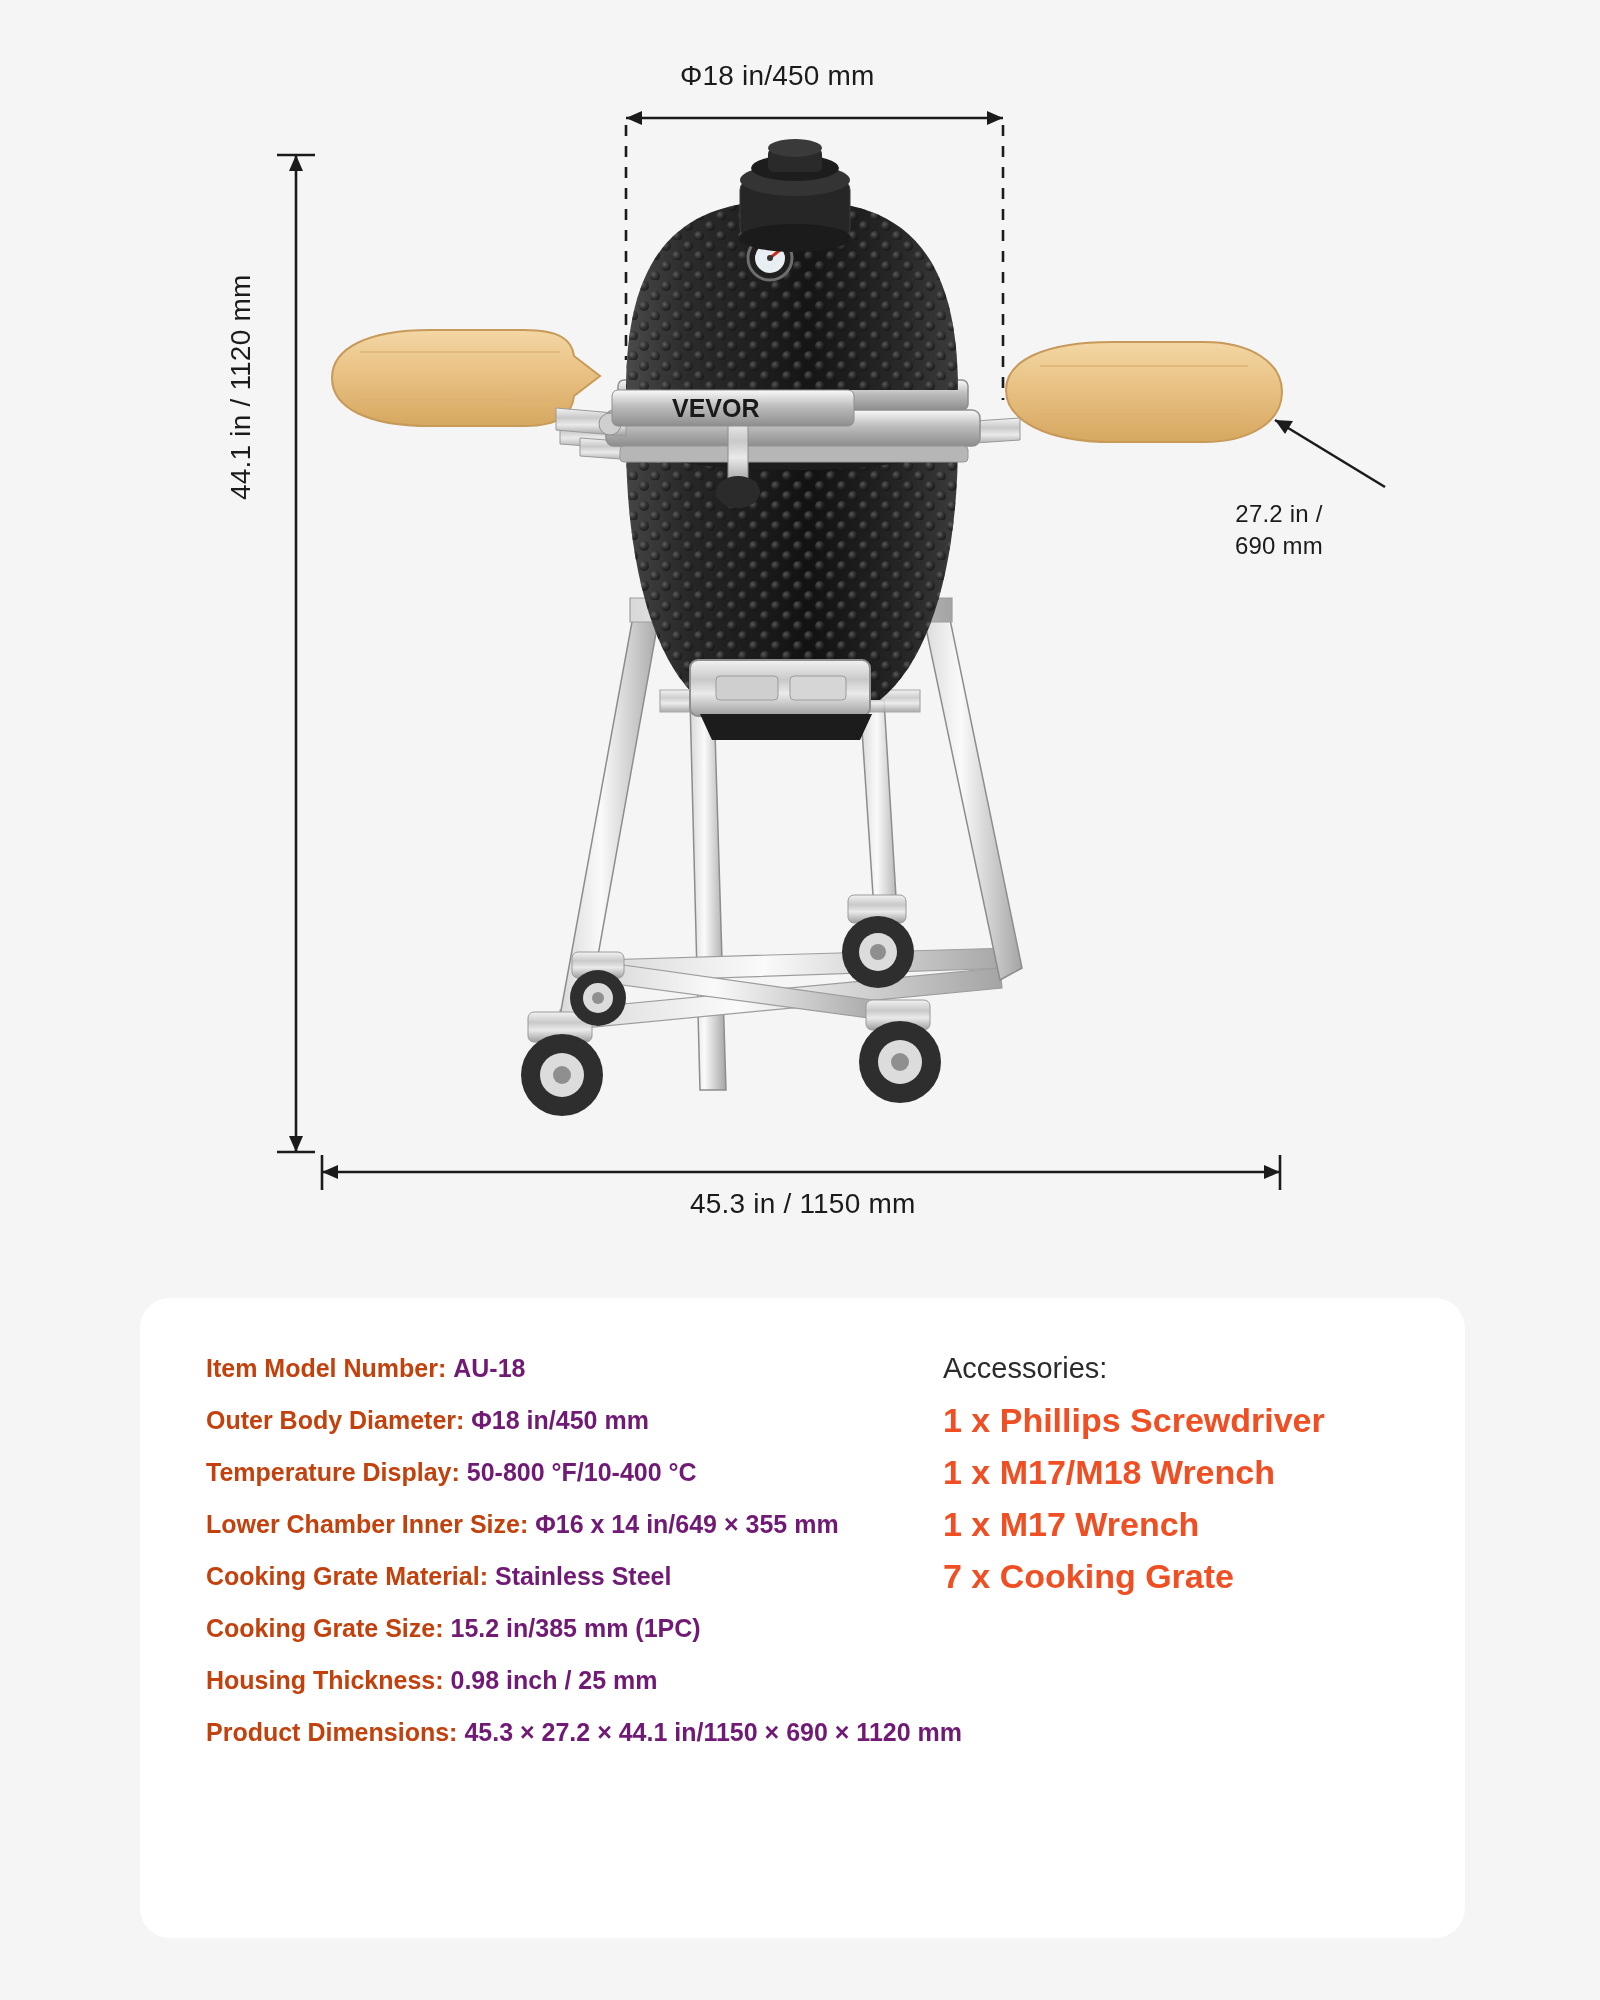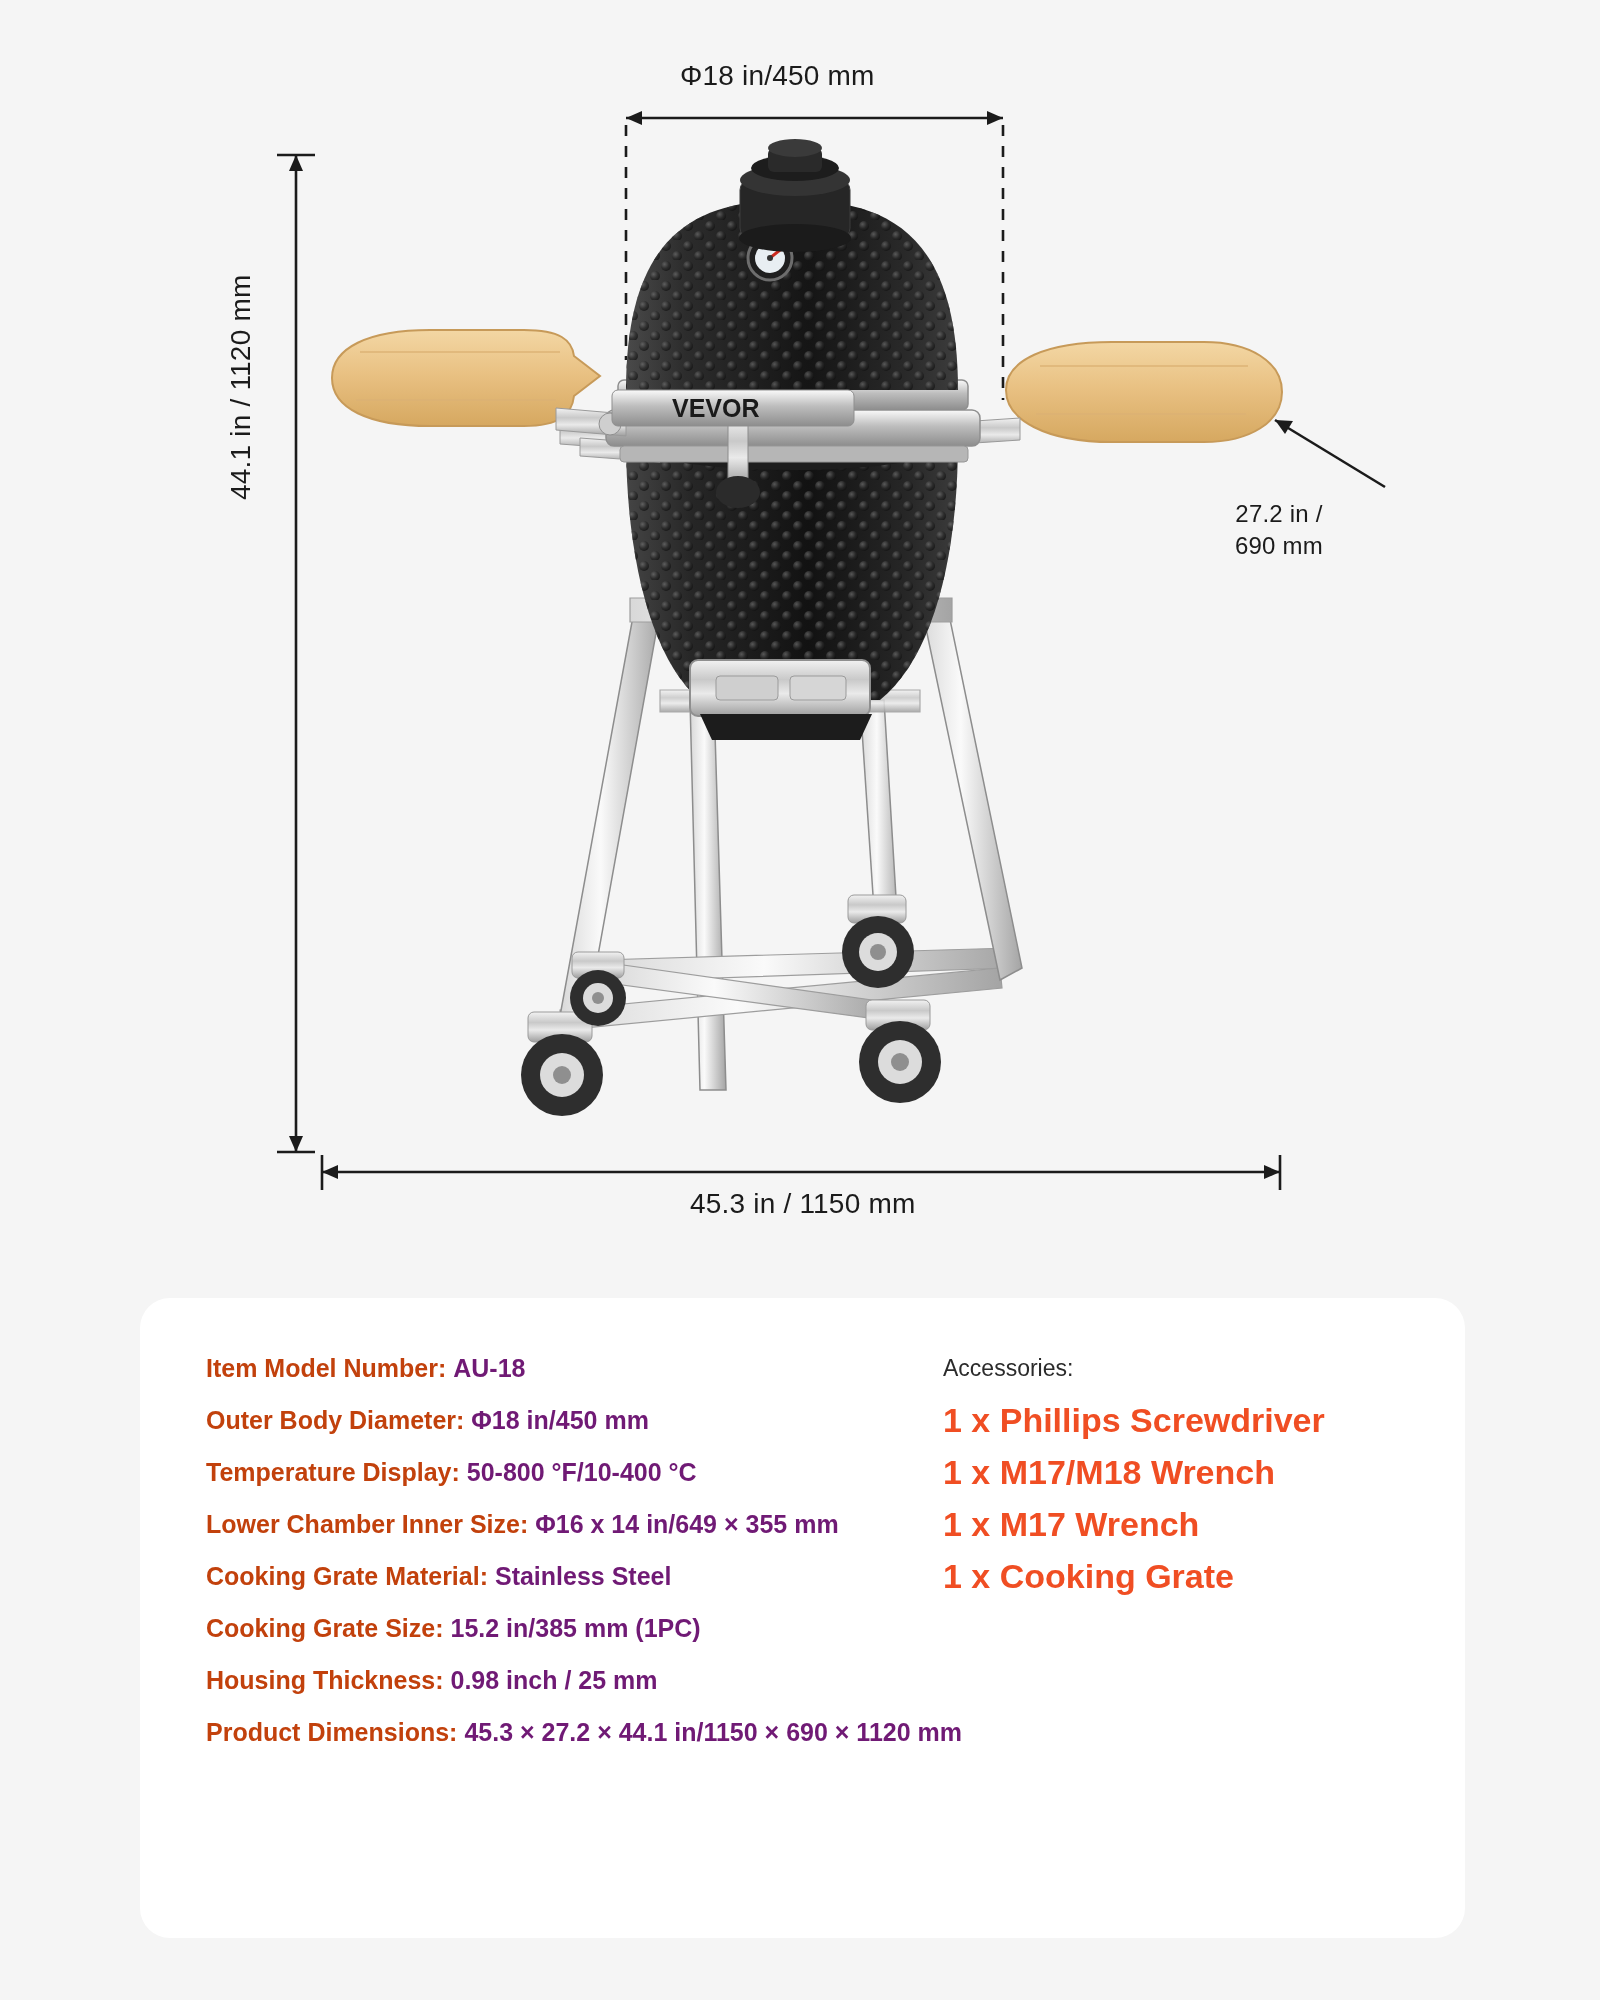--- a/index.html
+++ b/index.html
@@ -56,21 +56,21 @@
 
   .spec-row {
     font-size:25px;
     line-height:52px;
     white-space:nowrap;
     color:#2b2b2b;
   }
   .spec-row .k { color:#c2410c;font-weight:bold; }
   .spec-row .v { color:#701a75; font-weight:bold; }
 
-  .acc-title { font-size:23px; line-height:52px; color:#2b2b2b; }
+  .acc-title { font-size:29px; line-height:52px; color:#2b2b2b; }
   .acc-item { font-size:34px; line-height:52px; color:#f04e23; font-weight:bold; white-space:nowrap; }
 </style>
 </head>
 <body>
 
 <div id="diagram">
 
   <svg width="1600" height="1270" viewBox="0 0 1600 1270">
     <defs>
       <linearGradient id="domeGrad" x1="0" y1="0" x2="1" y2="0">
@@ -292,16 +292,16 @@
         <span class="k">Product Dimensions:</span>
         <span class="v">45.3 × 27.2 × 44.1 in/1150 × 690 × 1120 mm</span>
       </div>
     </div>
 
     <div class="spec-right">
       <div class="acc-title">Accessories:</div>
       <div class="acc-item">1 x Phillips Screwdriver</div>
       <div class="acc-item">1 x M17/M18 Wrench</div>
       <div class="acc-item">1 x M17 Wrench</div>
-      <div class="acc-item">1 x Cooking Grate</div>
+      <div class="acc-item">7 x Cooking Grate</div>
     </div>
   </div>
 </div>
 
 </body></html>

